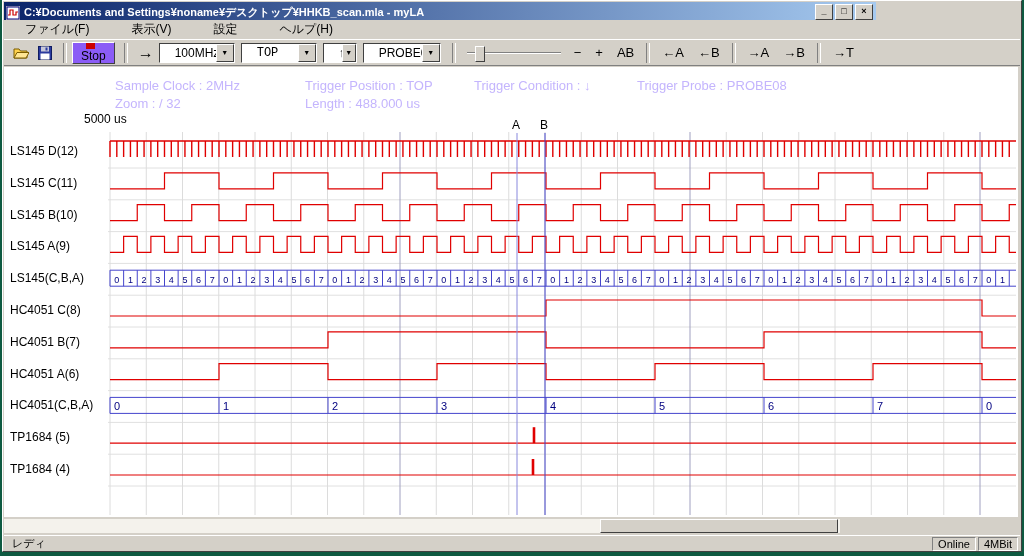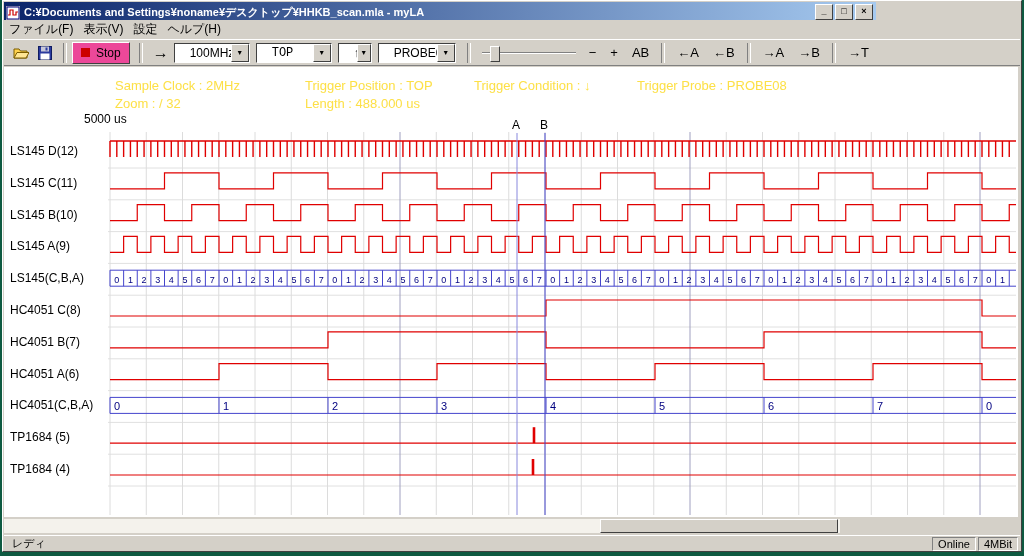--- a/index.html
+++ b/index.html
@@ -9,43 +9,43 @@
        border-top:1px solid #fff;border-left:1px solid #fff;border-right:1px solid #404040;border-bottom:1px solid #404040;}
   
   .titlebar{position:absolute;left:4px;top:2px;width:872px;height:18px;
             background:linear-gradient(to right,#0a246a,#a6caf0);display:flex;align-items:flex-end;}
   .title-text{color:#fff;font-size:11px;font-weight:bold;margin-left:4px;white-space:nowrap;overflow:hidden;flex:1;}
   .tb-btn{width:16px;height:14px;background:#d4d0c8;border:1px solid;border-color:#fff #404040 #404040 #fff;
           font-size:9px;line-height:12px;text-align:center;margin-right:2px;color:#000;font-weight:bold;}
   .title-icon{width:14px;height:14px;margin-left:2px;}
   
   .menubar{position:absolute;left:4px;top:20px;width:1016px;height:19px;display:flex;align-items:center;}
-  .menu-item{font-size:12px;padding:2px 5px;color:#000;}
+  .menu-item{font-size:12px;padding:2px 21px;color:#000;}
   
   .toolbar{position:absolute;left:4px;top:39px;width:1016px;height:27px;display:flex;align-items:center;
            border-top:1px solid #fff;border-bottom:1px solid #808080;padding-left:6px;box-sizing:border-box;}
   .icon-btn{width:22px;height:20px;display:flex;align-items:center;justify-content:center;margin-right:2px;}
   .sep{width:2px;height:20px;border-left:1px solid #808080;border-right:1px solid #fff;margin:0 5px;}
-  .stop-btn{display:flex;align-items:center;background:#ec4899;border:1px solid;border-color:#fff #404040 #404040 #fff;
-            height:20px;padding:0 8px;font-size:12px;margin-right:4px;}
+  .stop-btn{display:flex;align-items:center;background:#8b5cf6;border:1px solid;border-color:#fff #404040 #404040 #fff;
+            height:20px;padding:0 8px;font-size:12px;margin-right:4px;flex-direction:column;}
   .stop-sq{width:9px;height:9px;background:#cc0000;margin-right:6px;display:inline-block;}
   .run-btn{font-size:16px;font-weight:bold;width:26px;height:20px;display:flex;align-items:center;justify-content:center;color:#000;}
   .combo{display:flex;height:20px;border:1px solid;border-color:#404040 #fff #fff #404040;background:#fff;margin-right:6px;box-sizing:border-box;}
   .combo-text{font-size:12px;padding:2px 3px 0 15px;white-space:nowrap;overflow:hidden;}
   .combo-arrow{width:16px;background:#d4d0c8;border:1px solid;border-color:#fff #404040 #404040 #fff;
                font-size:7px;text-align:center;line-height:16px;color:#000;}
   .slider{position:relative;width:98px;height:20px;margin:0 4px;}
   .slider .track{position:absolute;left:2px;right:2px;top:9px;height:0;border-top:1px solid #808080;border-bottom:1px solid #fff;}
   .slider .handle{position:absolute;left:10px;top:3px;width:8px;height:14px;background:#d4d0c8;
                   border:1px solid;border-color:#fff #404040 #404040 #fff;}
   .tools{display:flex;align-items:center;}
   .flatbtn{font-size:13px;padding:1px 5px;margin:0 2px;color:#000;white-space:nowrap;}
   
   .client{position:absolute;left:4px;top:67px;width:1014px;height:450px;background:#fff;}
-  .info-text{position:absolute;font-size:13px;color:#fde047;white-space:nowrap;}
+  .info-text{position:absolute;font-size:13px;color:#c4b5fd;white-space:nowrap;}
   .timebase{position:absolute;left:84px;top:112px;font-size:12px;color:#000;}
   .ch-label{position:absolute;left:10px;font-size:12px;color:#000;white-space:nowrap;}
   .cursor-label{position:absolute;top:118px;font-size:12px;color:#000;}
   #wave-svg{position:absolute;left:0;top:0;width:1024px;height:556px;pointer-events:none;}
   
   .scrollstrip{position:absolute;left:4px;top:517px;width:1014px;height:18px;background:#d4d0c8;}
   .hscroll{position:absolute;left:0;top:2px;width:836px;height:14px;background:#f4f2ec;}
   .hthumb{position:absolute;left:596px;top:0;width:238px;height:14px;background:#d4d0c8;
           border:1px solid;border-color:#fff #404040 #404040 #fff;box-sizing:border-box;}
   

